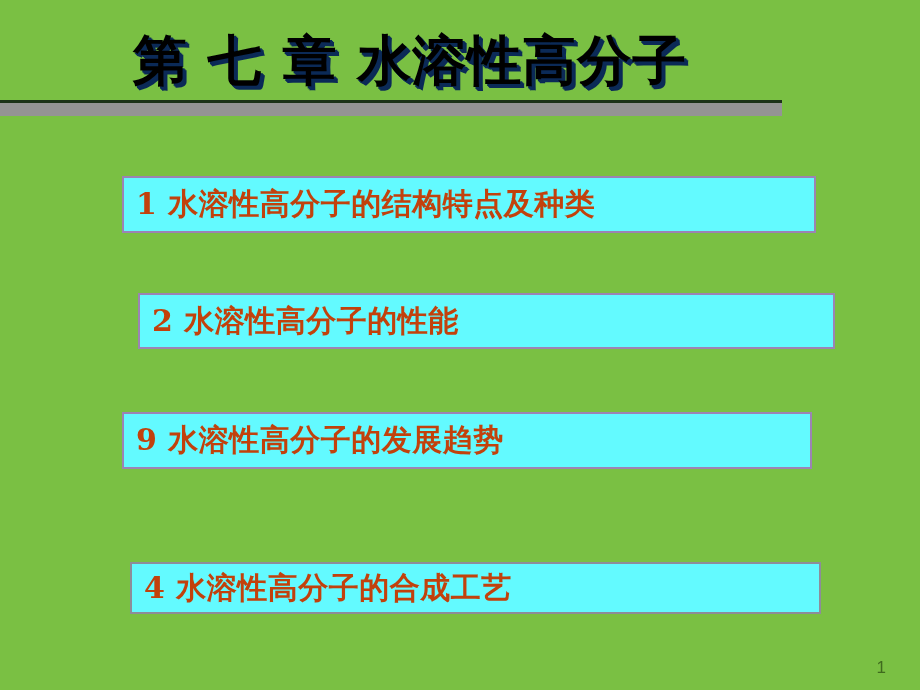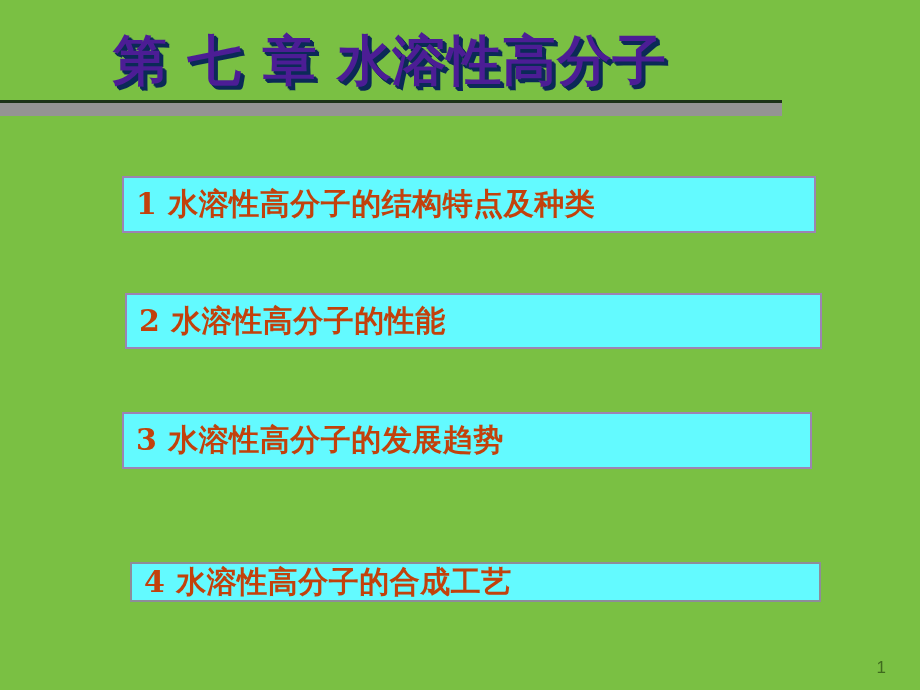--- a/index.html
+++ b/index.html
@@ -32,26 +32,27 @@
     position: absolute;
     left: 0;
     top: 0;
     width: 780px;
     text-align: center;
     font-family: "DejaVu Sans", "Liberation Sans", sans-serif;
     font-weight: bold;
     font-size: 54px;
     line-height: 70px;
     letter-spacing: 1px;
-    color: #4c1d95;
+    color: #000000;
     text-shadow:
       3px 3px 0 #0B2A57,
       4px 4px 0 #0B2A57,
       2px 2px 0 #0B2A57;
     white-space: nowrap;
+    padding-left: 20px;
   }
 
   
   #divider {
     position: absolute;
     left: 0px;
     top: 100px;
     width: 782px;
     height: 18px;
   }
@@ -85,23 +86,23 @@
     font-family: "DejaVu Serif", "Liberation Serif", serif;
     font-weight: bold;
     font-size: 30px;
     color: #c2410c;
     padding-left: 12px;
     white-space: nowrap;
     letter-spacing: 0.5px;
   }
 
   #box-1 { left: 122px; top: 176px;  width: 694px; height: 57px; }
-  #box-2 { left: 125px; top: 293px;  width: 697px; height: 56px; }
+  #box-2 { left: 138px; top: 293px;  width: 697px; height: 56px; }
   #box-3 { left: 122px; top: 412px;  width: 690px; height: 57px; }
-  #box-4 { left: 130px; top: 562px;  width: 691px; height: 40px;
+  #box-4 { left: 130px; top: 562px;  width: 691px; height: 52px;
            border-color: #8D8D99; }
 
   
   #page-number {
     position: absolute;
     right: 34px;
     bottom: 12px;
     font-family: "Liberation Sans", "DejaVu Sans", sans-serif;
     font-size: 17px;
     font-weight: normal;
@@ -124,21 +125,21 @@
 
   <div class="content-box" id="box-1">
     <span class="box-text">1  水溶性高分子的结构特点及种类</span>
   </div>
 
   <div class="content-box" id="box-2">
     <span class="box-text">2  水溶性高分子的性能</span>
   </div>
 
   <div class="content-box" id="box-3">
-    <span class="box-text">3  水溶性高分子的发展趋势</span>
+    <span class="box-text">9  水溶性高分子的发展趋势</span>
   </div>
 
   <div class="content-box" id="box-4">
     <span class="box-text">4  水溶性高分子的合成工艺</span>
   </div>
 
   <div id="page-number">1</div>
 
 </div>
 

